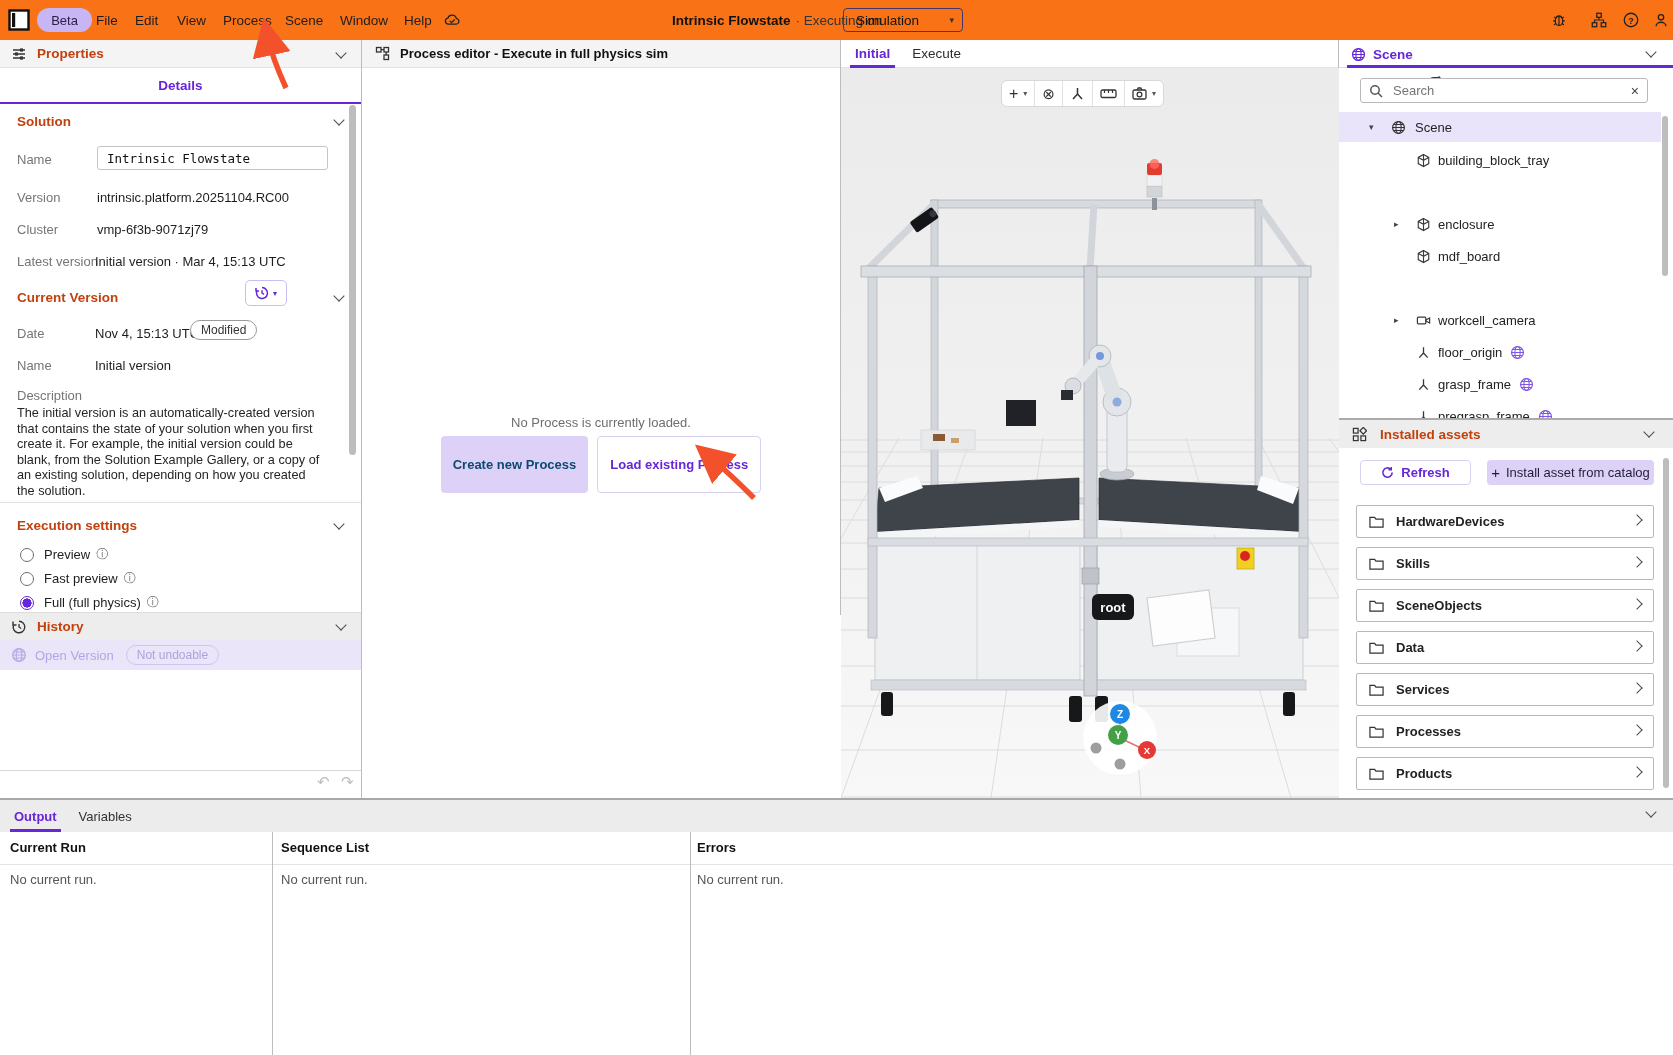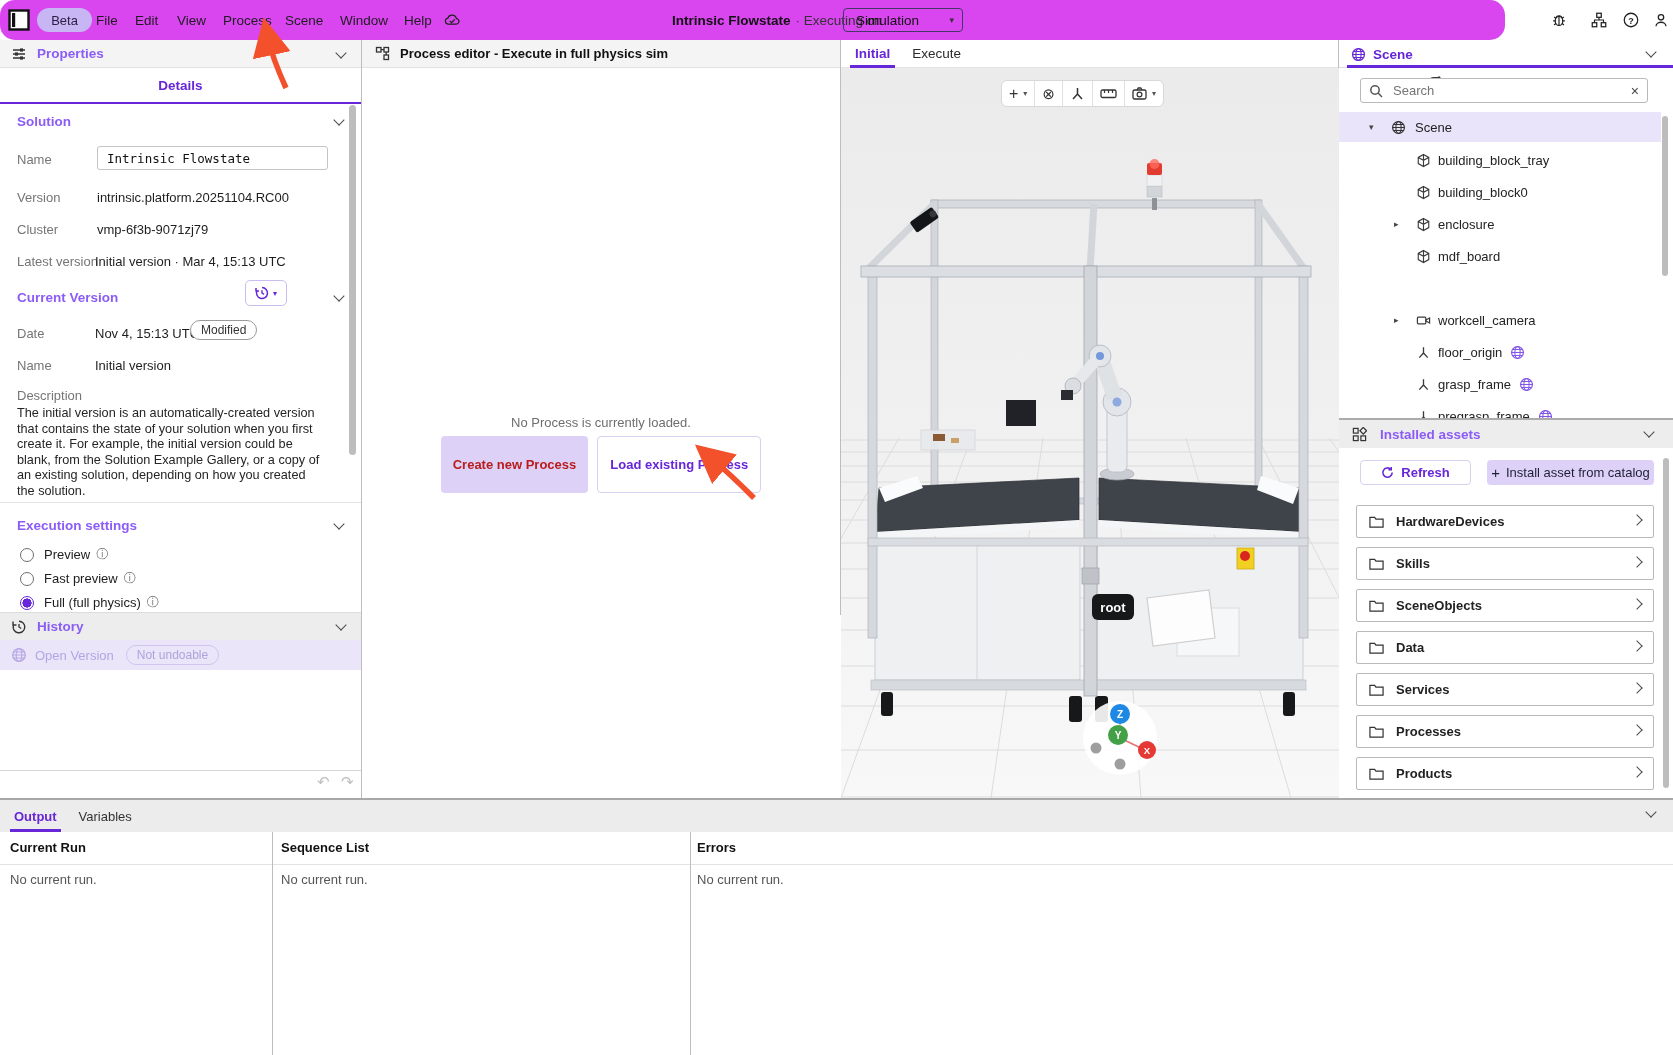--- a/index.html
+++ b/index.html
@@ -2,53 +2,53 @@
 <html><head>
 <meta charset="utf-8">
 <style>
   html,body{margin:0;padding:0;background:#ffffff;}
   *{box-sizing:border-box;}
   body{font-family:"Liberation Sans",sans-serif;color:#202124;-webkit-font-smoothing:antialiased;}
   #app{position:relative;width:1673px;height:1055px;overflow:hidden;background:#fff;}
   .abs{position:absolute;}
 
   
-  #topbar{left:0;top:0;width:1505px;height:40px;background:#d946ef;display:flex;align-items:center;border-radius:15px;}
+  #topbar{left:0;top:0;width:1673px;height:40px;background:#f97316;display:flex;align-items:center;}
   .menu-item{position:absolute;top:0;height:40px;display:flex;align-items:center;font-size:13.5px;color:#1d1d1f;cursor:default;}
   #beta-pill{left:37px;top:8px;width:55px;height:24px;background:#c8b5f3;border-radius:13px;display:flex;align-items:center;justify-content:center;font-size:13px;color:#2a2045;}
   #env-select{left:843px;top:8px;width:120px;height:24px;border:1.6px solid #453768;border-radius:4px;display:flex;align-items:center;padding:0 8px 0 12px;font-size:13.5px;color:#111;}
   #env-select .caret{margin-left:auto;font-size:9px;color:#333;}
   .tb-icon{position:absolute;top:11px;width:18px;height:18px;color:#222;}
 
   
   .panel-head{background:#f4f4f4;border-bottom:1px solid #e2e2e2;display:flex;align-items:center;}
   .chev{display:inline-block;width:8px;height:8px;border-right:1.6px solid #4a4a4a;border-bottom:1.6px solid #4a4a4a;transform:rotate(45deg);margin-top:-4px;}
   .chev-r{transform:rotate(-45deg);}
-  .sec-title{font-weight:bold;font-size:13.5px;color:#8b5cf6;text-align:center;}
+  .sec-title{font-weight:bold;font-size:13.5px;color:#c2410c;text-align:center;}
   .lbl{font-size:13px;color:#757575;}
   .val{font-size:13px;color:#1e1e1e;}
   .vdiv{position:absolute;top:0;bottom:0;width:1px;background:#bdbdbd;}
 
   
   #left-panel{left:0;top:40px;width:362px;height:758px;background:#fff;border-right:1px solid #bdbdbd;overflow:hidden;}
   #details-tab{position:absolute;left:0;top:28px;width:100%;height:36px;border-bottom:2px solid #6726d7;display:flex;align-items:center;justify-content:center;font-size:13.5px;font-weight:bold;color:#6726d7;}
   .radio{width:14px;height:14px;border:1.6px solid #6e6e6e;border-radius:50%;display:inline-block;}
   .radio.on{border-color:#6726d7;background:radial-gradient(circle,#6726d7 0 4.5px,#fff 4.6px);}
   .info-i{color:#6e6e6e;font-size:12px;margin-left:6px;}
   #hist-head{position:absolute;left:0;top:572px;width:100%;height:28px;background:#ededed;border-top:1px solid #dcdcdc;display:flex;align-items:center;z-index:3;}
   #hist-entry{position:absolute;left:0;top:600px;width:100%;height:30px;background:#eae5f8;display:flex;align-items:center;z-index:3;}
   .pill{border:1px solid #9a9a9a;border-radius:12px;font-size:12px;padding:2px 10px;color:#333;background:#fff;}
   .pill.ghost{border-color:#cfc5ef;color:#aea3da;background:transparent;}
   #lp-footer{position:absolute;left:0;top:730px;width:100%;height:28px;border-top:1px solid #d8d8d8;background:#fff;z-index:4;}
   .undo-redo{position:absolute;top:2px;font-size:15px;color:#bdbdbd;}
   .sb-thumb{position:absolute;background:#bdbdbd;border-radius:4px;}
 
   
   #proc-panel{left:362px;top:40px;width:479px;height:575px;background:#fff;border-right:1px solid #bdbdbd;}
-  .btn-primary{background:#ddd1f8;color:#b91c1c;border:none;border-radius:4px;font-size:13px;font-weight:bold;padding:5px 12px;font-family:"Liberation Sans",sans-serif;}
+  .btn-primary{background:#ddd1f8;color:#0c4a6e;border:none;border-radius:4px;font-size:13px;font-weight:bold;padding:5px 12px;font-family:"Liberation Sans",sans-serif;}
   .btn-outline{background:#fff;color:#6726d7;border:1px solid #d9d0f0;border-radius:4px;font-size:13px;font-weight:bold;padding:20px 12px;font-family:"Liberation Sans",sans-serif;}
 
   
   #viewport{left:841px;top:40px;width:498px;height:758px;background:#fff;border-right:1px solid #bdbdbd;}
   #vp-tabs{position:absolute;left:0;top:0;width:100%;height:28px;background:#fff;border-bottom:1px solid #e4e4e4;display:flex;align-items:center;}
   .tab-label{font-size:13.5px;color:#2b2b2b;position:relative;height:28px;display:flex;align-items:center;}
   .tab-label.active{color:#6726d7;font-weight:bold;}
   .tab-label.active::after{content:"";position:absolute;left:0;right:0;bottom:0;height:3px;background:#6726d7;}
   #vp-toolbar{position:absolute;left:160px;top:40px;height:27px;background:#fff;border:1px solid #d8d8d8;border-radius:6px;display:flex;align-items:center;z-index:5;}
   .vt-btn{height:25px;display:flex;align-items:center;justify-content:center;padding:0 7px;color:#333;font-size:14px;}
@@ -433,26 +433,20 @@
         </svg>
         <span class="abs" style="left:76px">Scene</span>
       </div>
 
       <div class="tree-row" style="top:33px">
         <svg class="tree-icon" viewBox="0 0 16 16">
             <path d="M8 1.5l5.6 3.2v6.6L8 14.5l-5.6-3.2V4.7z M8 1.5v6.3 M2.4 4.7L8 7.8l5.6-3.1 M8 14.5V7.8" fill="none" stroke="#3a3a3a" stroke-width="1.2"></path>
           </svg>
         <span class="tree-lab">building_block_tray</span>
       </div>
-      <div class="tree-row" style="top:65px">
-        <svg class="tree-icon" viewBox="0 0 16 16">
-            <path d="M8 1.5l5.6 3.2v6.6L8 14.5l-5.6-3.2V4.7z M8 1.5v6.3 M2.4 4.7L8 7.8l5.6-3.1 M8 14.5V7.8" fill="none" stroke="#3a3a3a" stroke-width="1.2"></path>
-          </svg>
-        <span class="tree-lab">building_block0</span>
-      </div>
       <div class="tree-row" style="top:97px">
         <span class="t-caret">▸</span>
         <svg class="tree-icon" viewBox="0 0 16 16">
             <path d="M8 1.5l5.6 3.2v6.6L8 14.5l-5.6-3.2V4.7z M8 1.5v6.3 M2.4 4.7L8 7.8l5.6-3.1 M8 14.5V7.8" fill="none" stroke="#3a3a3a" stroke-width="1.2"></path>
           </svg>
         <span class="tree-lab">enclosure</span>
       </div>
       <div class="tree-row" style="top:129px">
         <svg class="tree-icon" viewBox="0 0 16 16">
             <path d="M8 1.5l5.6 3.2v6.6L8 14.5l-5.6-3.2V4.7z M8 1.5v6.3 M2.4 4.7L8 7.8l5.6-3.1 M8 14.5V7.8" fill="none" stroke="#3a3a3a" stroke-width="1.2"></path>

